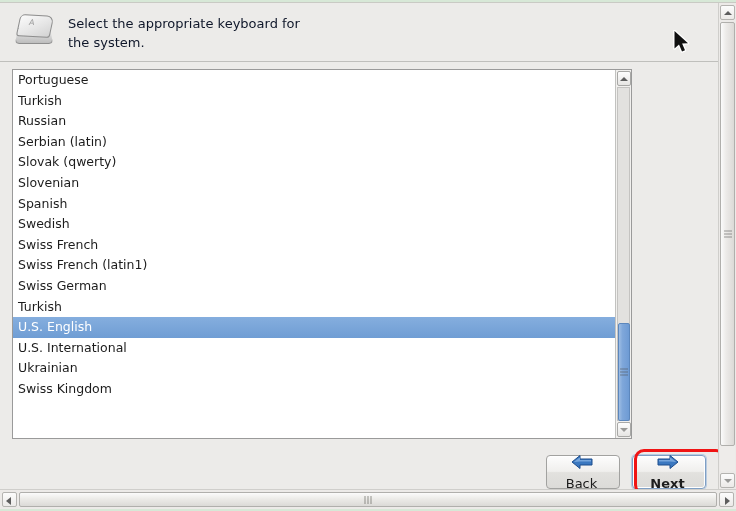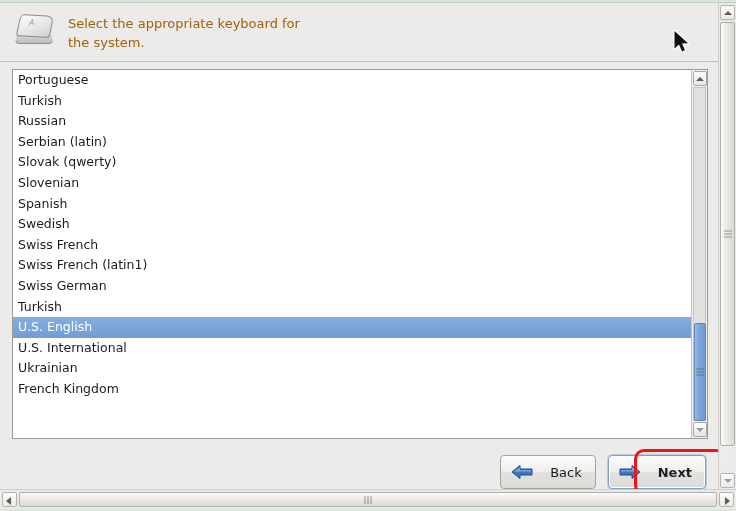--- a/index.html
+++ b/index.html
@@ -75,30 +75,30 @@
     left: 15px; top: 4px;
     font-size: 8px;
     color: #9a9a9a;
     transform: skewX(-12deg);
     font-family: "DejaVu Sans", sans-serif;
   }
   #header-text {
     margin-left: 12px;
     line-height: 19px;
     font-size: 13px;
-    color: #a16207;
+    color: #0f172a;
     padding-top: 1px;
   }
   #header-text div { white-space: pre; }
 
   
   #listbox {
     position: absolute;
     left: 12px; top: 66px;
-    width: 696px;
+    width: 620px;
     height: 370px;
     background: #ffffff;
     border: 1px solid #9a9a9a;
     box-sizing: border-box;
     display: flex;
   }
   #list-scrollport {
     flex: 1 1 auto;
     overflow: hidden;
     position: relative;
@@ -194,29 +194,30 @@
     right: 30px; top: 452px;
     display: flex;
     gap: 12px;
   }
   .navbtn {
     height: 34px;
     min-width: 74px;
     display: flex;
     align-items: center;
     justify-content: center;
-    gap: 17px;
+    gap: 6px;
     padding: 0 13px 0 10px;
     background: linear-gradient(180deg,#fdfdfd 0%, #f0efed 48%, #e2e1de 52%, #dcdbd8 100%);
     border: 1px solid #a2a2a0;
     border-radius: 4px;
     box-sizing: border-box;
     font-size: 13px;
     color: #1c1c1c;
     box-shadow: inset 0 1px 0 #ffffff;
+    flex-direction: column;
   }
   .navbtn.focused {
     border: 1px solid #7f9fc4;
     box-shadow: inset 0 0 0 1px #ffffff, 0 0 0 1px #b9cbe0;
     font-weight: bold;
   }
   .arrow-ico { flex: 0 0 auto; display:block; }
 
   
   #annotation {
@@ -356,21 +357,21 @@
         <div class="list-row">Slovenian</div>
         <div class="list-row">Spanish</div>
         <div class="list-row">Swedish</div>
         <div class="list-row">Swiss French</div>
         <div class="list-row">Swiss French (latin1)</div>
         <div class="list-row">Swiss German</div>
         <div class="list-row">Turkish</div>
         <div class="list-row selected">U.S. English</div>
         <div class="list-row">U.S. International</div>
         <div class="list-row">Ukrainian</div>
-        <div class="list-row">French Kingdom</div>
+        <div class="list-row">Swiss Kingdom</div>
       </div>
 
     <div id="list-vscroll">
       <div class="sb-btn up">
         <span class="sb-arrow up"></span>
       </div>
       <div id="list-track">
         <div id="list-thumb">
           <span class="grip">
               <i></i>

